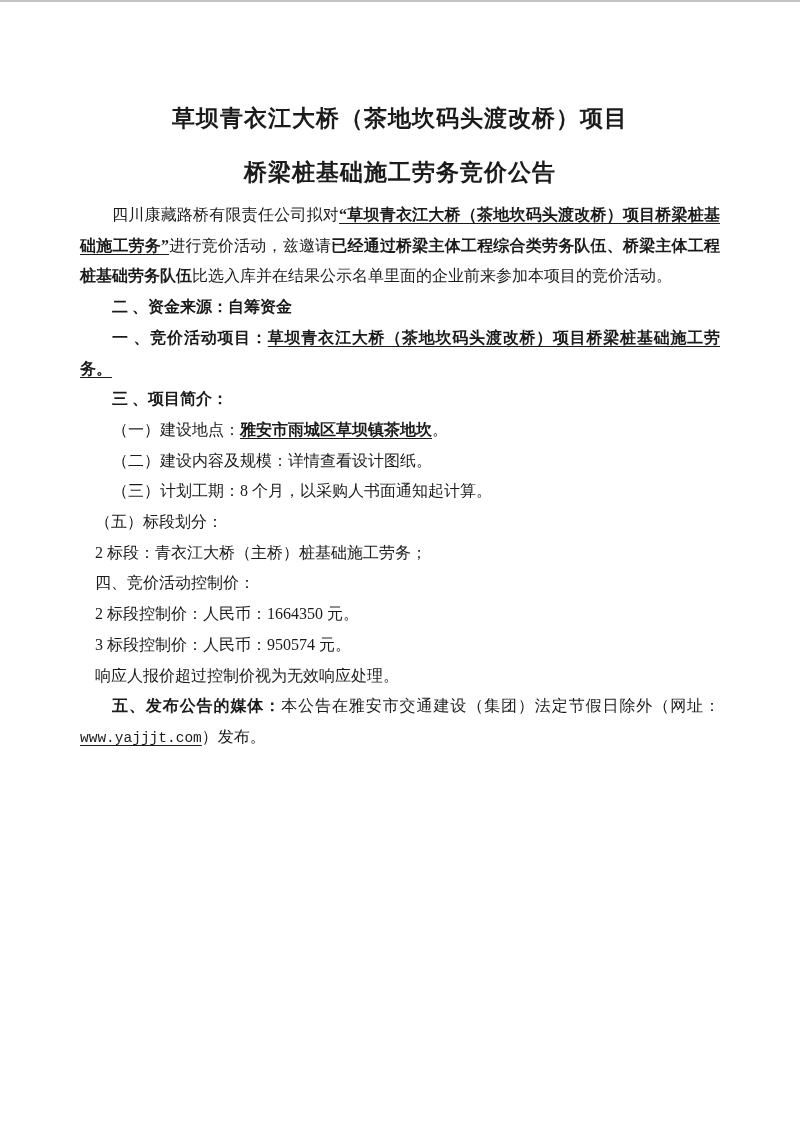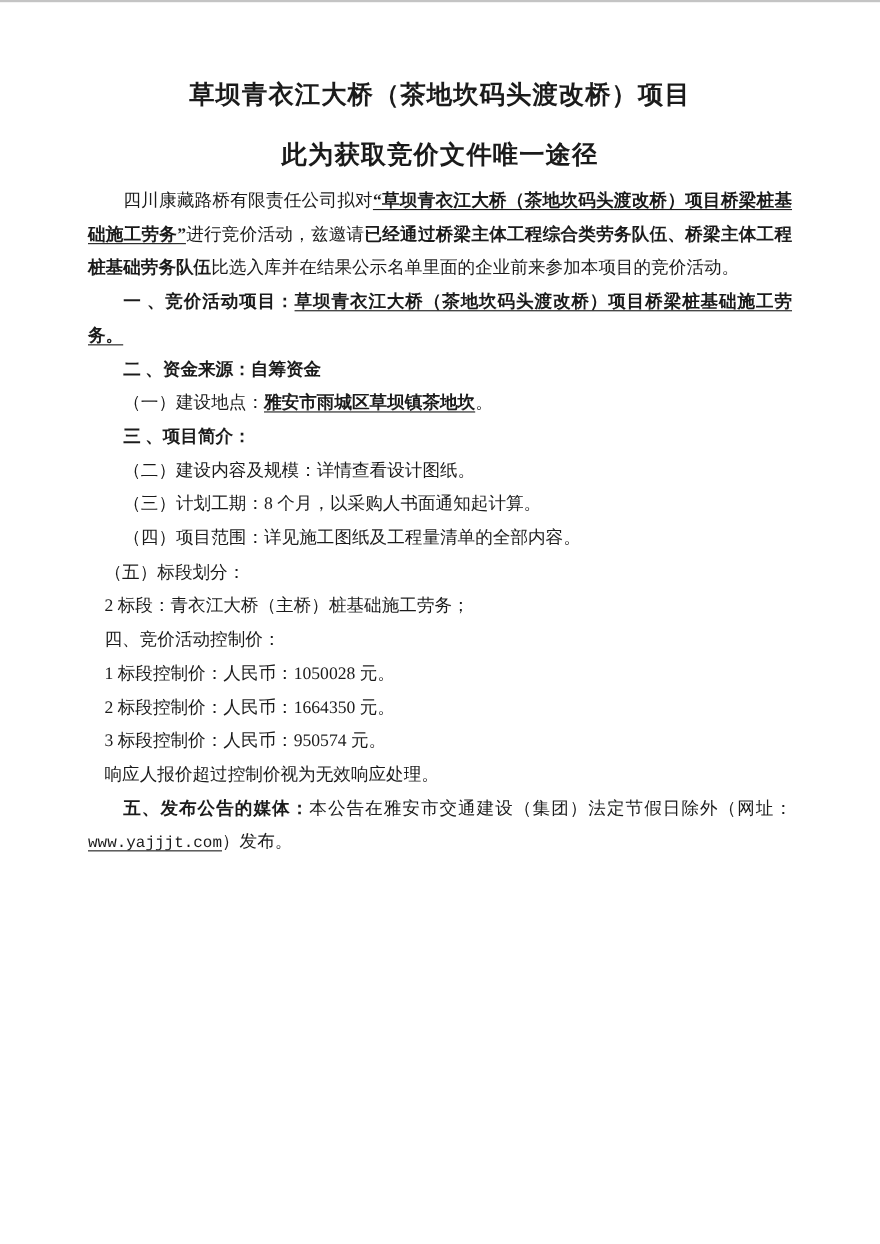--- a/index.html
+++ b/index.html
@@ -12,21 +12,21 @@
     height: 1131px;
     overflow: hidden;
     font-family: "Liberation Serif", "DejaVu Serif", serif;
     color: #1b1b1b;
   }
   .page {
     box-sizing: border-box;
     width: 800px;
     height: 1015px;
     border-top: 2px solid #c4c4c4;
-    padding: 58px 80px 0 80px;
+    padding: 90px 80px 0 80px;
     background: #ffffff;
   }
   .doc-title {
     text-align: center;
     font-weight: bold;
     font-size: 23px;
     line-height: 54px;
     letter-spacing: 1px;
   }
   .doc-body {
@@ -44,33 +44,31 @@
     font-family: "Liberation Mono", "DejaVu Sans Mono", monospace;
     font-size: 14.5px;
   }
 </style>
 </head>
 <body>
 
 <div class="page">
   <div class="doc-title">
     <div>草坝青衣江大桥（茶地坎码头渡改桥）项目</div>
-    <div>此为获取竞价文件唯一途径</div>
+    <div>桥梁桩基础施工劳务竞价公告</div>
   </div>
   <div id="doc-body" class="doc-body">
       <div class="para ind2"><span>四川康藏路桥有限责任公司拟对</span><span class="b u">“草坝青衣江大桥（茶地坎码头渡改桥）项目桥梁桩基础施工劳务”</span><span>进行竞价活动，兹邀请</span><span class="b">已经通过桥梁主体工程综合类劳务队伍、桥梁主体工程桩基础劳务队伍</span><span>比选入库并在结果公示名单里面的企业前来参加本项目的竞价活动。</span></div>
+      <div class="para ind2"><span class="b">二 、资金来源：自筹资金</span></div>
       <div class="para ind2"><span class="b">一 、竞价活动项目：</span><span class="b u">草坝青衣江大桥（茶地坎码头渡改桥）项目桥梁桩基础施工劳务。</span></div>
-      <div class="para ind2"><span class="b">二 、资金来源：自筹资金</span></div>
+      <div class="para ind2"><span class="b">三 、项目简介：</span></div>
       <div class="para ind2"><span>（一）建设地点：</span><span class="b u">雅安市雨城区草坝镇茶地坎</span><span>。</span></div>
-      <div class="para ind2"><span class="b">三 、项目简介：</span></div>
       <div class="para ind2"><span>（二）建设内容及规模：详情查看设计图纸。</span></div>
       <div class="para ind2"><span>（三）计划工期：8 个月，以采购人书面通知起计算。</span></div>
-      <div class="para ind2"><span>（四）项目范围：详见施工图纸及工程量清单的全部内容。</span></div>
       <div class="para ind1"><span>（五）标段划分：</span></div>
       <div class="para ind1"><span>2 标段：青衣江大桥（主桥）桩基础施工劳务；</span></div>
       <div class="para ind1"><span>四、竞价活动控制价：</span></div>
-      <div class="para ind1"><span>1 标段控制价：人民币：1050028 元。</span></div>
       <div class="para ind1"><span>2 标段控制价：人民币：1664350 元。</span></div>
       <div class="para ind1"><span>3 标段控制价：人民币：950574 元。</span></div>
       <div class="para ind1"><span>响应人报价超过控制价视为无效响应处理。</span></div>
       <div class="para ind2"><span class="b">五、发布公告的媒体：</span><span>本公告在雅安市交通建设（集团）法定节假日除外（网址：</span><span class="u mono">www.yajjjt.com</span><span>）发布。</span></div>
     </div>
 </div>
 
 </body></html>

